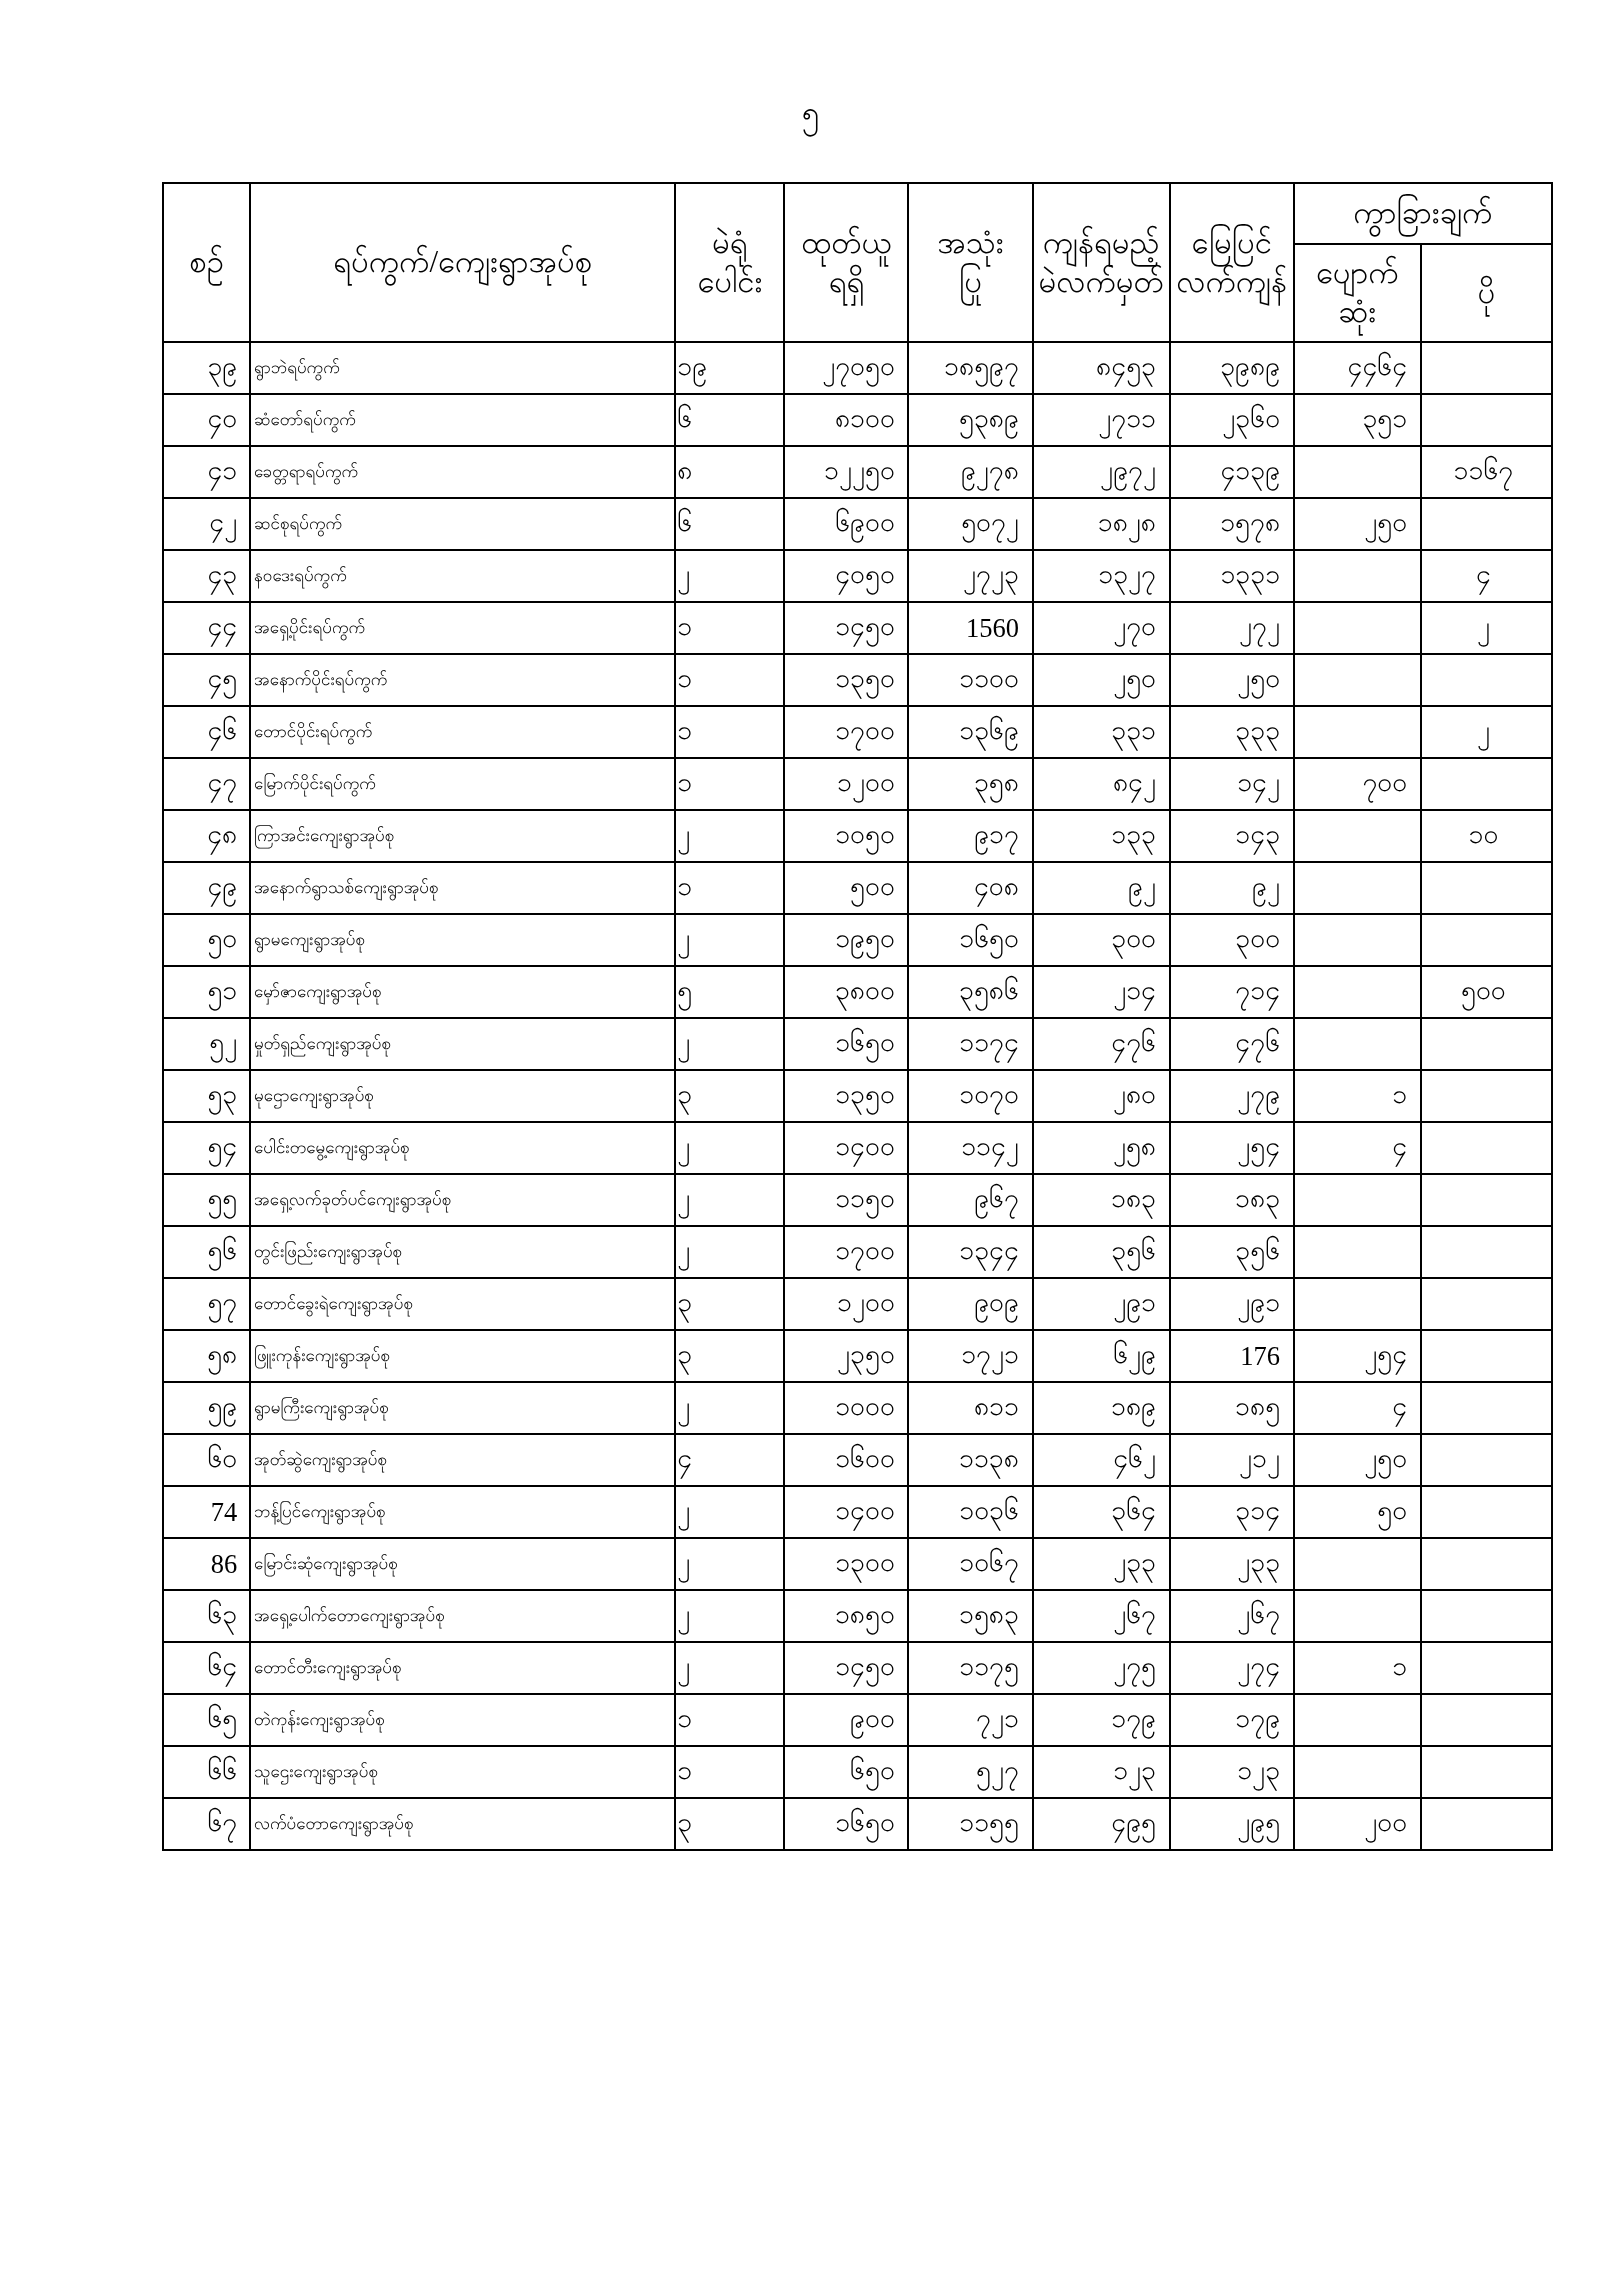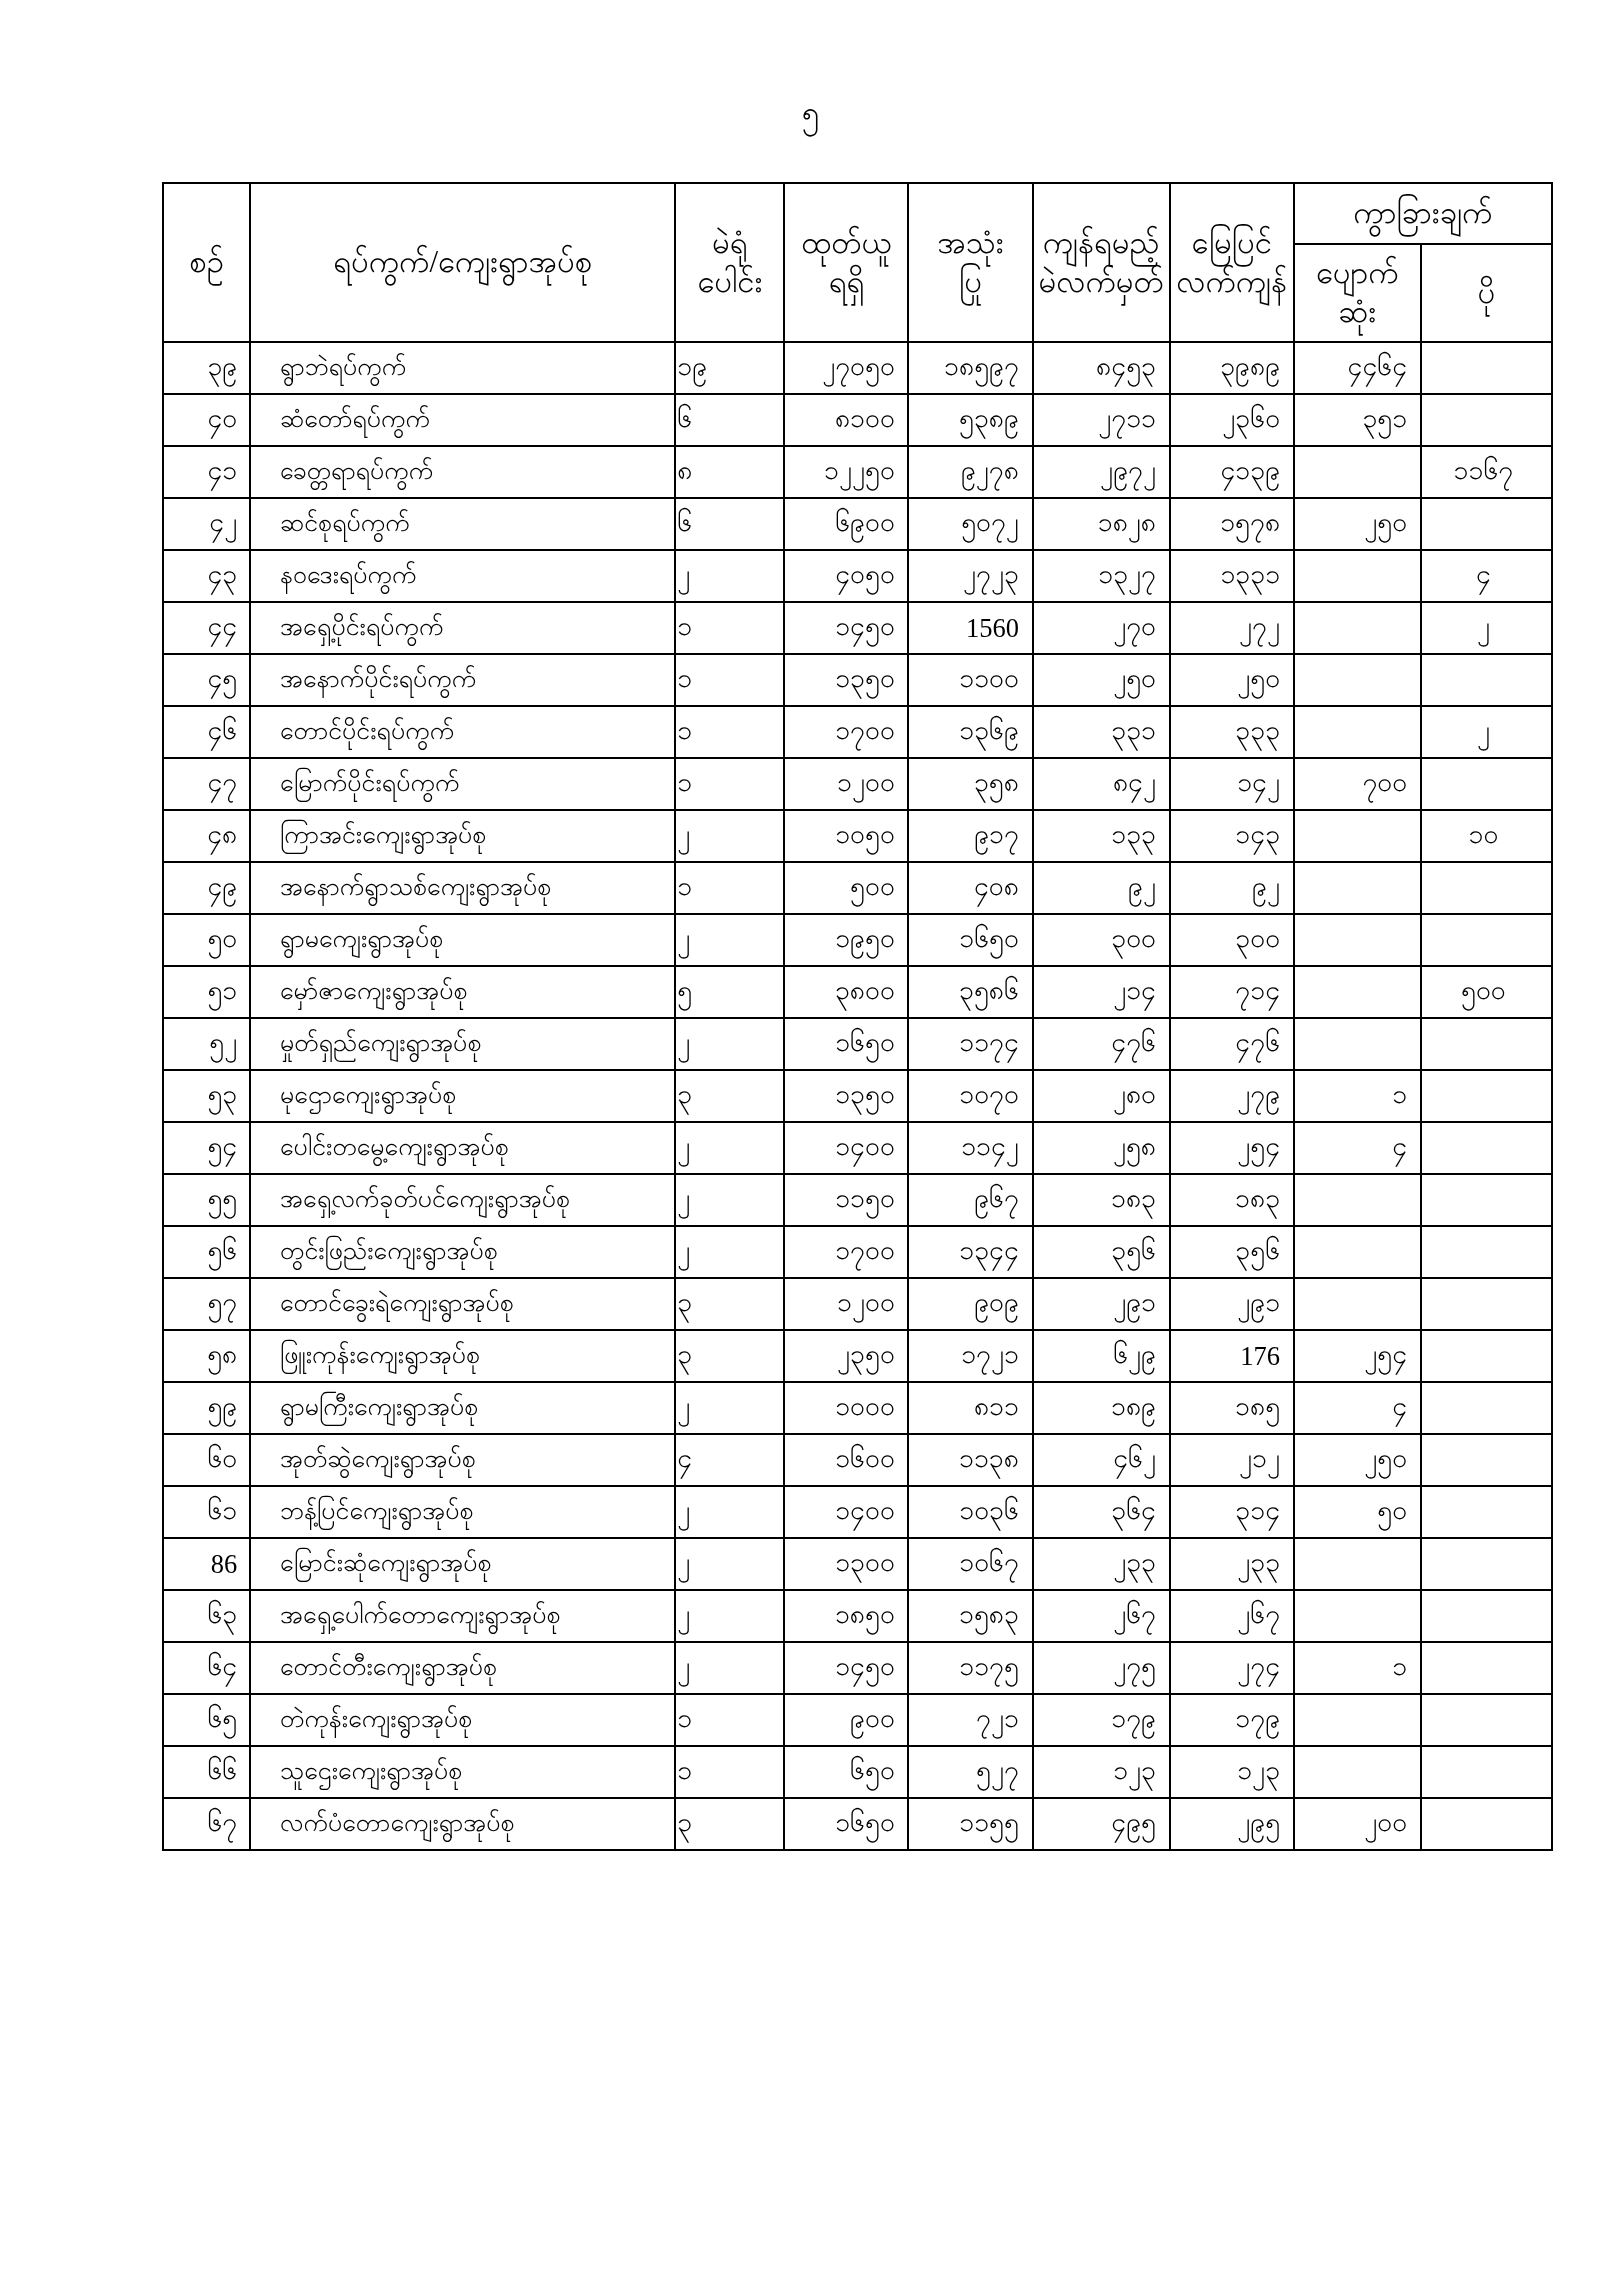--- a/index.html
+++ b/index.html
@@ -49,21 +49,21 @@
     text-align: center;
     white-space: pre-line;
     line-height: 1.25;
     padding: 2px 2px;
     font-size: 31px;
   }
   tr.hdr-top  { height: 61px;  }
   tr.hdr-sub  { height: 98px; }
   tbody tr    { height: 52px;  }
   td.col-no        { text-align: right;  padding-right: 11.8px; }
-  td.col-name      { text-align: left;   padding-left: 29px; font-size: 25px; }
+  td.col-name      { text-align: left;   padding-left: 3px; font-size: 17px; }
   td.col-stations  { text-align: left; }
   td.col-received,
   td.col-used,
   td.col-remaining,
   td.col-ground,
   td.col-lost      { text-align: right;  padding-right: 12.7px; }
   td.col-extra     { text-align: center;  padding-right: 7px; }
 </style>
 </head>
 <body>
@@ -343,21 +343,21 @@
           <td class="col-name">အုတ်ဆွဲကျေးရွာအုပ်စု</td>
           <td class="col-stations">၄</td>
           <td class="col-received">၁၆၀၀</td>
           <td class="col-used">၁၁၃၈</td>
           <td class="col-remaining">၄၆၂</td>
           <td class="col-ground">၂၁၂</td>
           <td class="col-lost">၂၅၀</td>
           <td class="col-extra"></td>
         </tr>
         <tr>
-          <td class="col-no">၆၁</td>
+          <td class="col-no">74</td>
           <td class="col-name">ဘန့်ပြင်ကျေးရွာအုပ်စု</td>
           <td class="col-stations">၂</td>
           <td class="col-received">၁၄၀၀</td>
           <td class="col-used">၁၀၃၆</td>
           <td class="col-remaining">၃၆၄</td>
           <td class="col-ground">၃၁၄</td>
           <td class="col-lost">၅၀</td>
           <td class="col-extra"></td>
         </tr>
         <tr>

